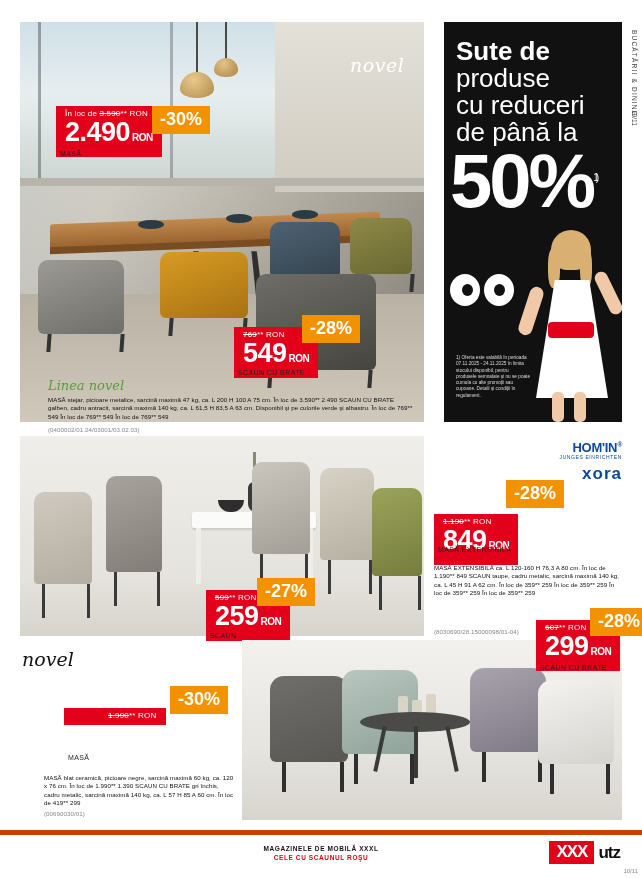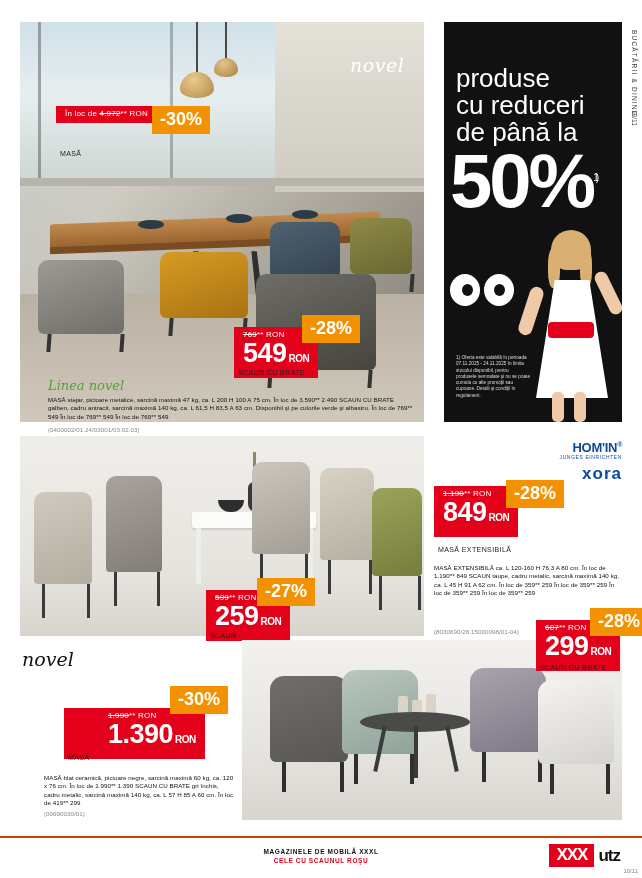--- a/index.html
+++ b/index.html
@@ -305,21 +305,21 @@
     font-size: 13px; font-weight: bold; color: #0a4a9e; letter-spacing: -.3px;
   }
   .brand-homin sup { font-size: 7px; }
   .brand-sub {
     font-size: 5px; color: #0a4a9e; letter-spacing: .6px; margin-top: -1px;
   }
   .brand-xora {
     font-size: 17px; font-weight: bold; color: #0a4a9e; letter-spacing: 1px; margin-top: 4px;
   }
 
-  .tg3 { left: 414px; top: 50px; }
+  .tg3 { left: 414px; top: 78px; }
   .bd3 { left: 486px; top: 44px; }
   .cap3 { left: 418px; top: 110px; }
   .desc3 { left: 414px; top: 128px; width: 186px; }
 
   .tg4 { left: 186px; top: 154px; }
   .bd4 { left: 237px; top: 142px; }
   .cap4 { left: 190px; top: 196px; }
 
   
   .bot {
@@ -359,22 +359,22 @@
 
   .tg5 { left: 44px; top: 68px; padding-left: 44px; }
   .bd5 { left: 150px; top: 46px; }
   .cap5 { left: 48px; top: 114px; }
   .desc5 { left: 24px; top: 134px; width: 190px; }
 
   .tg6 { left: 516px; top: 172px; }
 
   
   .footer {
-    position: absolute; left: 0; bottom: 0; width: 642px; height: 42px;
-    border-top: 2px solid #c2410c;
+    position: absolute; left: 0; bottom: 0; width: 642px; height: 48px;
+    border-top: 5px solid #c2410c;
     background: #fff;
   }
   .footer-text {
     position: absolute; left: 50%; top: 10px; transform: translateX(-50%);
     text-align: center;
   }
   .footer-text .l1 { font-size: 6.5px; font-weight: bold; color: #111; letter-spacing: .6px; }
   .footer-text .l2 { font-size: 6.5px; font-weight: bold; color: #e2001a; letter-spacing: .6px; margin-top: 2px;}
   .logo {
     position: absolute; right: 22px; top: 6px;
@@ -422,22 +422,25 @@
       <div class="ch ch-mustard"></div>
       <div class="ch ch-gray"></div>
       <div class="ch ch-dark"></div>
     </div>
 
     <div class="novel-top">novel</div>
 
     <div class="tag tg1">
       <div class="old">
         <span>În loc de</span>
-        <span class="strike">4.972</span><span>**</span>
+        <span class="strike">3.590</span><span>**</span>
         <span>RON</span>
+      </div>
+      <div class="price">
+        <span>2.490</span><span class="cur">RON</span>
       </div>
     </div>
     <div class="badge bd1">-30%</div>
     <div class="cap cap1">MASĂ</div>
 
     <div class="tag tg2">
       <div class="old">
         <span class="strike">769</span><span>**</span>
         <span>RON</span>
       </div>
@@ -448,21 +451,21 @@
     <div class="badge bd2">-28%</div>
     <div class="cap cap2">SCAUN CU BRATE</div>
 
     <div class="linea">Linea novel</div>
 
     <div class="desc" style="left:28px; top:374px; width:368px;">MASĂ stejar, picioare metalice, sarcină maximă 47 kg, ca. L 200  H 100  A 75 cm. În loc de 3.590** 2.490 SCAUN CU BRATE galben, cadru antracit, sarcină maximă 140 kg, ca. L 61,5  H 83,5  A 63 cm. Disponibil şi pe culorile verde şi albastru. În loc de 769** 549  În loc de 769** 549  În loc de 769** 549</div>
     <div class="desc code" style="left:28px; top:404px; width:368px;">(0400002/01.24/03001/03.02.03)</div>
 
     <div class="promo">
       <h1>
-        <br>
+        <span>Sute de</span><br>
         <span class="light">produse</span><br>
         <span class="light">cu reduceri</span><br>
         <span class="light">de până la</span>
       </h1>
       <div class="fifty">
         <span>50</span><span>%</span><sup>1)</sup>
       </div>
 
       <div class="girl">
         <div class="hair2"></div>
@@ -551,23 +554,20 @@
       <div class="rleg3"></div>
       <div class="arm a3"></div>
       <div class="arm a4"></div>
     </div>
 
     <div class="tag tg5">
       <div class="old">
         <span class="strike">1.990</span><span>**</span>
         <span>RON</span>
       </div>
-      <div class="price">
-        <span>1.390</span><span class="cur">RON</span>
-      </div>
     </div>
     <div class="badge bd5">-30%</div>
     <div class="cap cap5">MASĂ</div>
     <div class="desc desc5">MASĂ blat ceramică, picioare negre, sarcină maximă 60 kg, ca. 120 x 76 cm. În loc de 1.990** 1.390 SCAUN CU BRATE gri închis, cadru metalic, sarcină maximă 140 kg, ca. L 57  H 85  A 60 cm. În loc de 419** 299</div>
     <div class="desc code" style="left:24px; top:170px; width:190px;">(00690030/01)</div>
 
     <div class="tag tg6" style="top:-20px;">
       <div class="old">
         <span class="strike">607</span><span>**</span>
         <span>RON</span>

